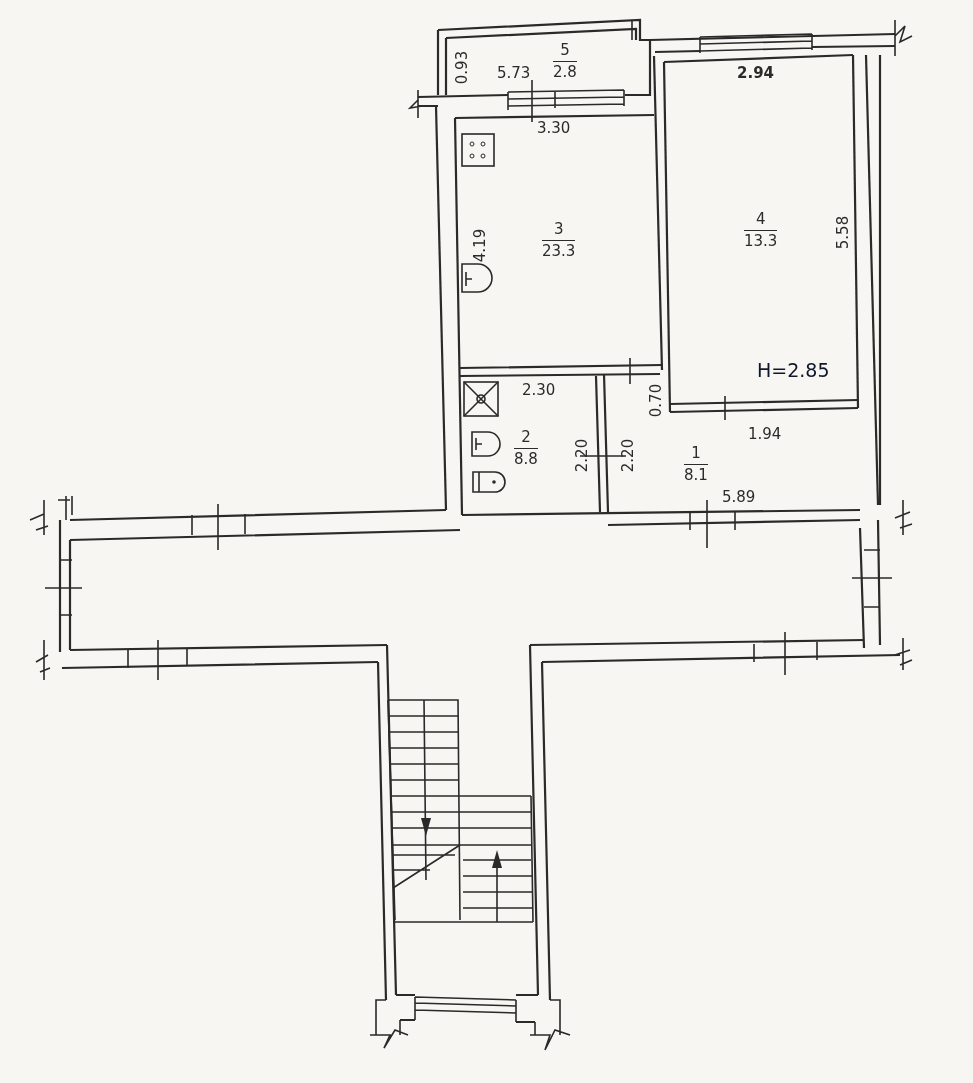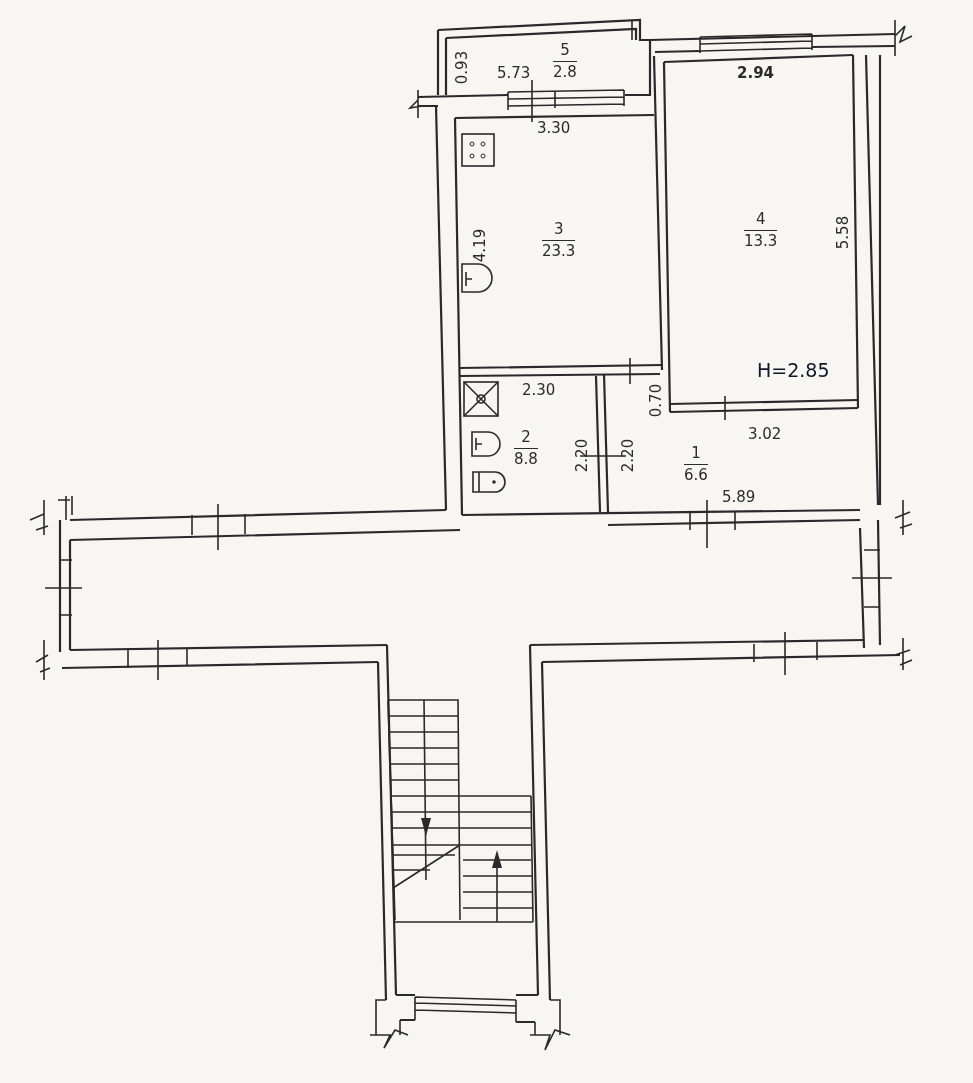--- a/index.html
+++ b/index.html
@@ -140,28 +140,28 @@
 <div class="room" style="left:744px;top:211px;">
   <span class="num">4</span>
   <span class="area">13.3</span>
 </div>
 <div class="room" style="left:514px;top:429px;">
   <span class="num">2</span>
   <span class="area">8.8</span>
 </div>
 <div class="room" style="left:684px;top:445px;">
   <span class="num">1</span>
-  <span class="area">6.6</span>
+  <span class="area">8.1</span>
 </div>
 
 <span class="lbl vert" style="left:446px;top:60px;">0.93</span>
 <span class="lbl" style="left:497px;top:66px;">5.73</span>
 <span class="lbl" style="left:537px;top:121px;">3.30</span>
 <span class="lbl vert" style="left:464px;top:238px;">4.19</span>
 <span class="lbl" style="left:737px;top:66px;font-weight:bold;">2.94</span>
 <span class="lbl vert" style="left:827px;top:225px;">5.58</span>
 <span class="height" style="left:757px;top:359px;">H=2.85</span>
 <span class="lbl vert" style="left:640px;top:393px;">0.70</span>
-<span class="lbl" style="left:748px;top:427px;">3.02</span>
+<span class="lbl" style="left:748px;top:427px;">1.94</span>
 <span class="lbl" style="left:510px;top:383px;margin-left:12px;">2.30</span>
 <span class="lbl vert" style="left:566px;top:448px;">2.20</span>
 <span class="lbl vert" style="left:612px;top:448px;">2.20</span>
 <span class="lbl" style="left:722px;top:490px;">5.89</span>
 
 </body></html>

